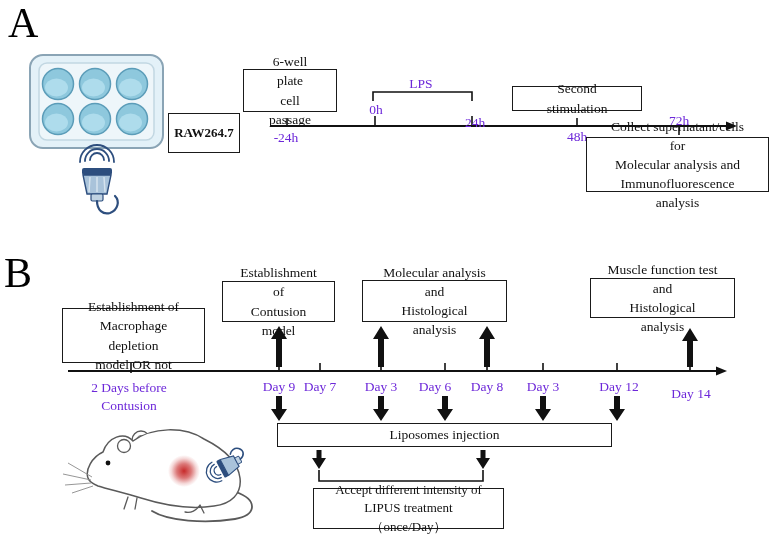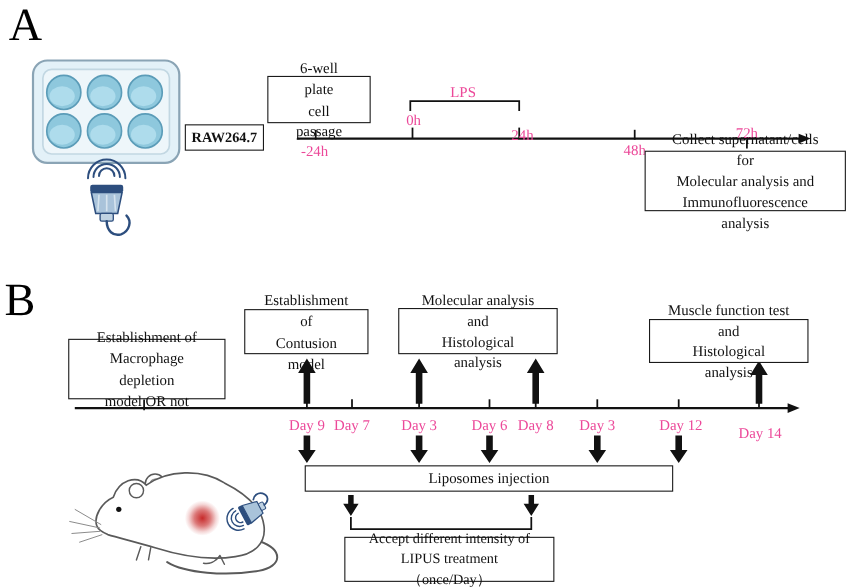--- a/index.html
+++ b/index.html
@@ -13,21 +13,21 @@
   }
   .box{
     position:absolute;box-sizing:border-box;border:1.6px solid #1a1a1a;background:#fff;
     display:flex;align-items:center;justify-content:center;text-align:center;
     white-space:pre-line;font-size:13.5px;line-height:1.42;padding:1px 16px;
   }
   .box.bold{font-weight:bold;font-size:13px;}
   .box.small{font-size:13px;line-height:1.4;}
   .lbl{
     position:absolute;transform:translateX(-50%);font-size:13.5px;line-height:1.3;
-    white-space:pre-line;text-align:center;color:#ec4899;
+    white-space:pre-line;text-align:center;color:#6d28d9;
   }
 </style>
 </head>
 <body>
 
 <div class="canvas">
 
   <svg id="fig-svg" width="773" height="534" viewBox="0 0 773 534">
     <defs>
       <radialGradient id="injuryGrad" cx="50%" cy="50%" r="50%">
@@ -140,51 +140,54 @@
         <path d="M316.5,450 L316.5,458 L312,458 L319,469 L326,458 L321.5,458 L321.5,450 Z" fill="#111111"></path>
         <path d="M480.5,450 L480.5,458 L476,458 L483,469 L490,458 L485.5,458 L485.5,450 Z" fill="#111111"></path>
       </g>
   </svg>
 
   <div class="panel-letter" style="left:8px;top:2px">A</div>
 
   <div class="box" style="left:243px;top:69px;width:94px;height:43px">6-well plate
 cell passage</div>
 
-  <div class="box bold" style="left:168px;top:113px;width:72px;height:24px">RAW264.7</div>
+  <div class="box bold" style="left:168px;top:113px;width:72px;height:40px">RAW264.7</div>
 
   <div class="lbl" style="left:421px;top:75px">LPS</div>
 
   <div class="lbl" style="left:286px;top:129px">-24h</div>
   <div class="lbl" style="left:376px;top:101px">0h</div>
   <div class="lbl" style="left:475px;top:114px">24h</div>
   <div class="lbl" style="left:577px;top:128px">48h</div>
   <div class="lbl" style="left:679px;top:112px">72h</div>
 
+  <div class="box" style="left:512px;top:86px;width:130px;height:25px">Second stimulation</div>
   <div class="box" style="left:586px;top:137px;width:183px;height:55px">Collect supernatant/cells for
 Molecular analysis and
 Immunofluorescence analysis</div>
 
   <div class="panel-letter" style="left:4px;top:252px">B</div>
 
   <div class="box" style="left:62px;top:308px;width:143px;height:55px">Establishment of
 Macrophage depletion
 model OR not</div>
   <div class="box" style="left:222px;top:281px;width:113px;height:41px">Establishment of
 Contusion model</div>
   <div class="box" style="left:362px;top:280px;width:145px;height:42px">Molecular analysis and
 Histological analysis</div>
-  <div class="box" style="left:590px;top:290px;width:145px;height:40px">Muscle function test and
+  <div class="box" style="left:590px;top:278px;width:145px;height:40px">Muscle function test and
 Histological analysis</div>
 
+  <div class="lbl" style="left:129px;top:379px">2 Days before
+Contusion</div>
 
   <div class="lbl" style="left:279px;top:378px">Day 9</div>
   <div class="lbl" style="left:320px;top:378px">Day 7</div>
   <div class="lbl" style="left:381px;top:378px">Day 3</div>
-  <div class="lbl" style="left:445px;top:378px">Day 6</div>
+  <div class="lbl" style="left:435px;top:378px">Day 6</div>
   <div class="lbl" style="left:487px;top:378px">Day 8</div>
   <div class="lbl" style="left:543px;top:378px">Day 3</div>
   <div class="lbl" style="left:619px;top:378px">Day 12</div>
   <div class="lbl" style="left:691px;top:385px">Day 14</div>
 
   <div class="box small" style="left:313px;top:488px;width:191px;height:41px">Accept different intensity of
 LIPUS treatment （once/Day）</div>
   <div class="box" style="left:277px;top:423px;width:335px;height:24px">Liposomes injection</div>
 
 </div>

